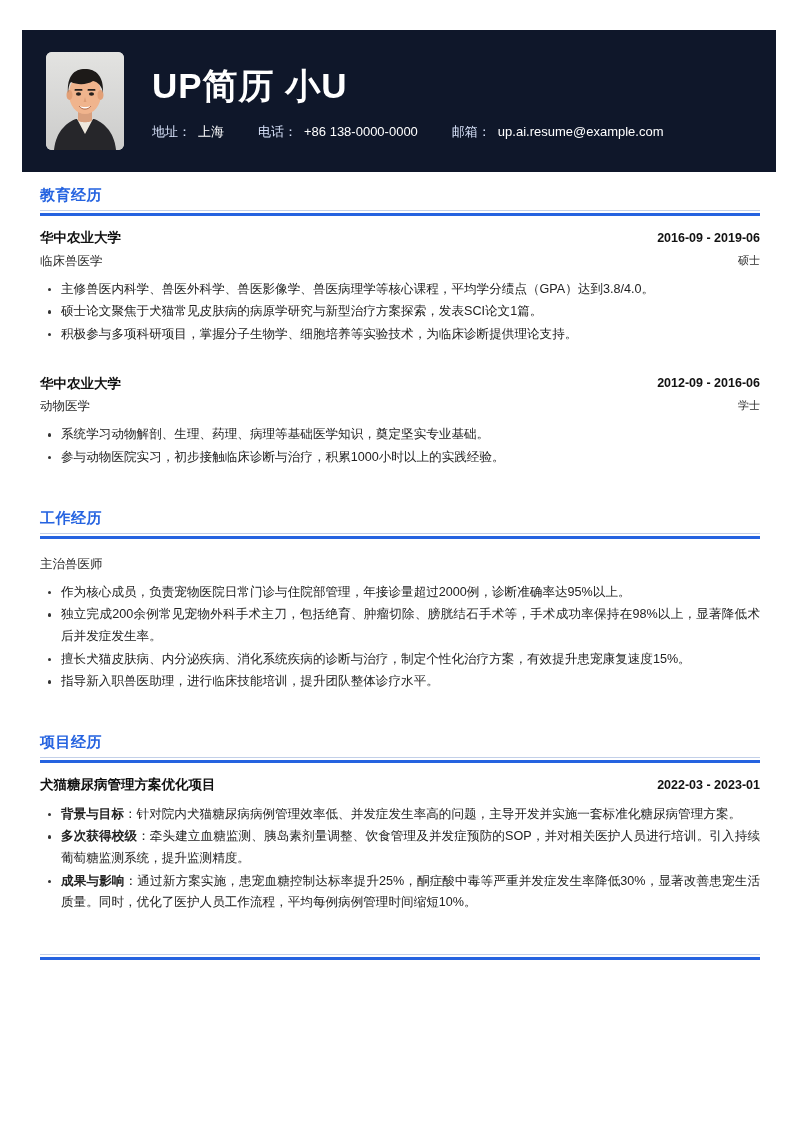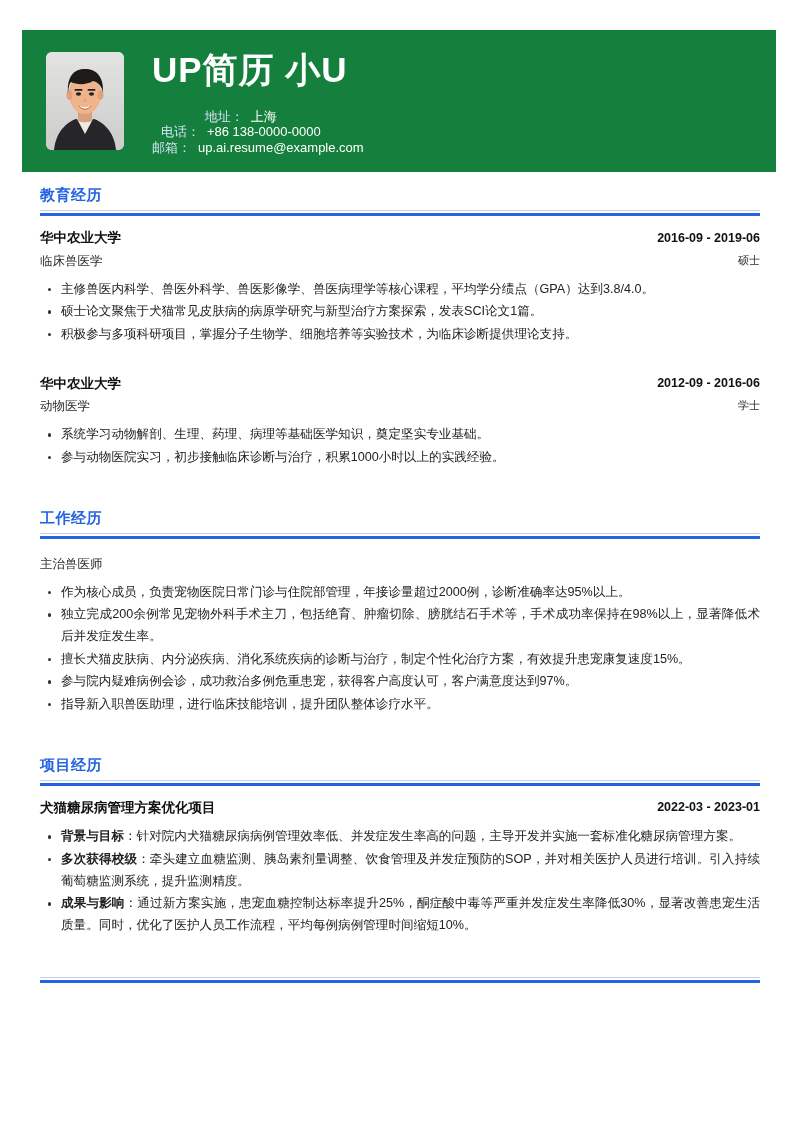--- a/index.html
+++ b/index.html
@@ -23,21 +23,21 @@
     background: #ffffff;
   }
 
   
   .banner {
     position: absolute;
     left: 22px;
     top: 30px;
     width: 754px;
     height: 142px;
-    background: #15803d;
+    background: #0f172a;
     display: flex;
     align-items: center;
     padding-left: 24px;
   }
 
   .avatar {
     width: 78px;
     height: 98px;
     border-radius: 6px;
     overflow: hidden;
@@ -66,21 +66,20 @@
     margin-left: 4px;
   }
 
   .contact-row {
     display: flex;
     align-items: center;
     color: #e8eefc;
     font-size: 13px;
     line-height: 1.2;
     margin-left: 4px;
-    flex-direction: column;
   }
 
   .contact-item { display: flex; align-items: baseline; margin-right: 34px; }
   .contact-item:last-child { margin-right: 0; }
   .contact-label { color: #d6e0f8; margin-right: 7px; }
   .contact-value { color: #ffffff; }
 
   
   .content {
     position: absolute;
@@ -279,21 +278,20 @@
 
         <div class="entry">
           <div class="entry-row sub">
             <span class="entry-role">主治兽医师</span>
             <span class="entry-degree"></span>
           </div>
           <ul class="bullets">
             <li>作为核心成员，负责宠物医院日常门诊与住院部管理，年接诊量超过2000例，诊断准确率达95%以上。</li>
             <li>独立完成200余例常见宠物外科手术主刀，包括绝育、肿瘤切除、膀胱结石手术等，手术成功率保持在98%以上，显著降低术后并发症发生率。</li>
             <li>擅长犬猫皮肤病、内分泌疾病、消化系统疾病的诊断与治疗，制定个性化治疗方案，有效提升患宠康复速度15%。</li>
-            <li>参与院内疑难病例会诊，成功救治多例危重患宠，获得客户高度认可，客户满意度达到97%。</li>
             <li>指导新入职兽医助理，进行临床技能培训，提升团队整体诊疗水平。</li>
           </ul>
         </div>
 
       </div>
     </div>
 
     <div class="section-spacer"></div>
 
     <div class="section">

